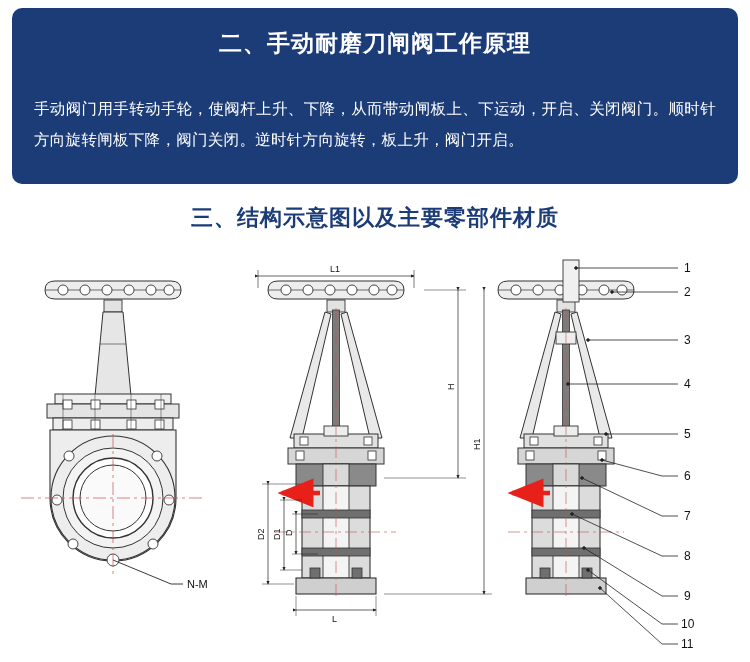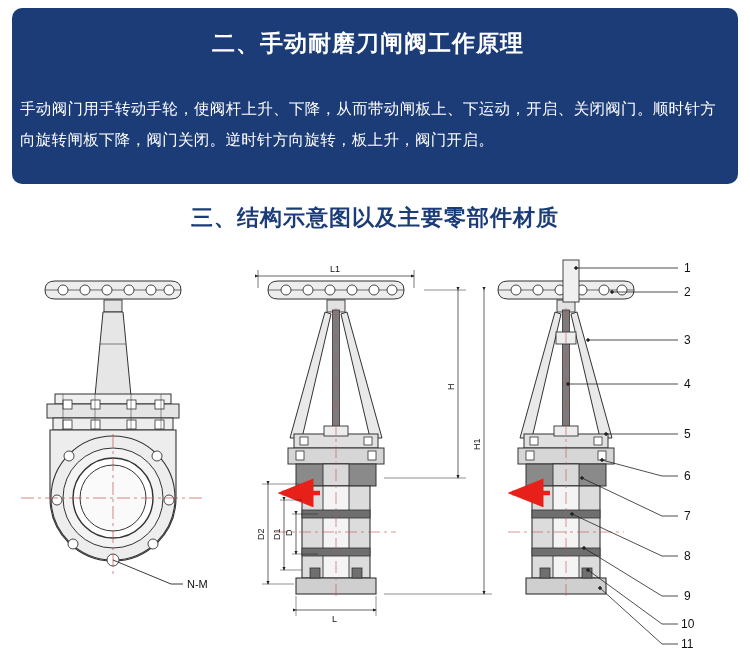--- a/index.html
+++ b/index.html
@@ -7,21 +7,21 @@
     width:750px;height:662px;
     background:#ffffff;
     font-family:"Liberation Sans","DejaVu Sans",sans-serif;
     overflow:hidden;
     position:relative;
   }
   
   .panel{
     position:absolute;left:12px;top:8px;width:726px;height:176px;
     background:#1c3c78;border-radius:10px;box-sizing:border-box;
-    padding:14px 22px 0 8px;
+    padding:14px 22px 0 22px;
   }
   .panel-title{
     color:#ffffff;font-size:23px;font-weight:bold;text-align:center;
     letter-spacing:1px;margin:6px 0 14px 0;
   }
   .panel-body{
     color:#ffffff;font-size:15.5px;line-height:2.0;text-align:justify;
     letter-spacing:.3px;
     margin-top:34px;
   }

